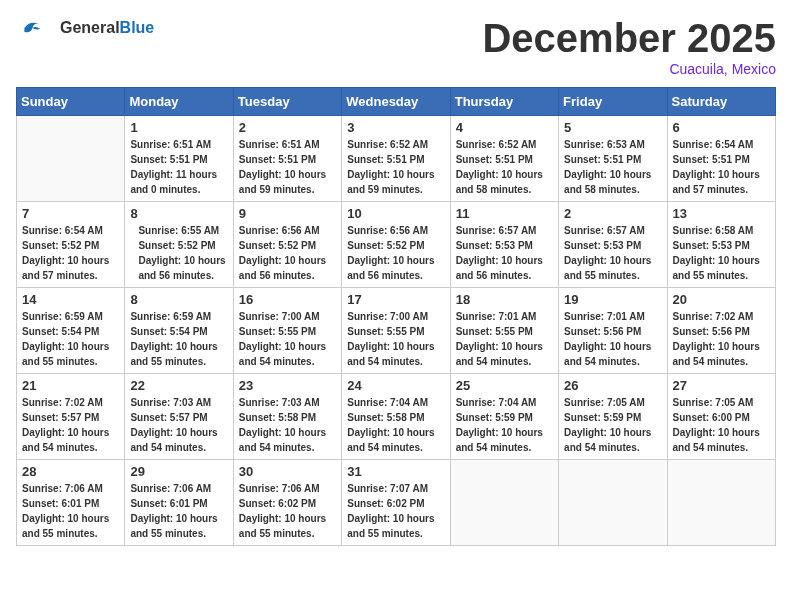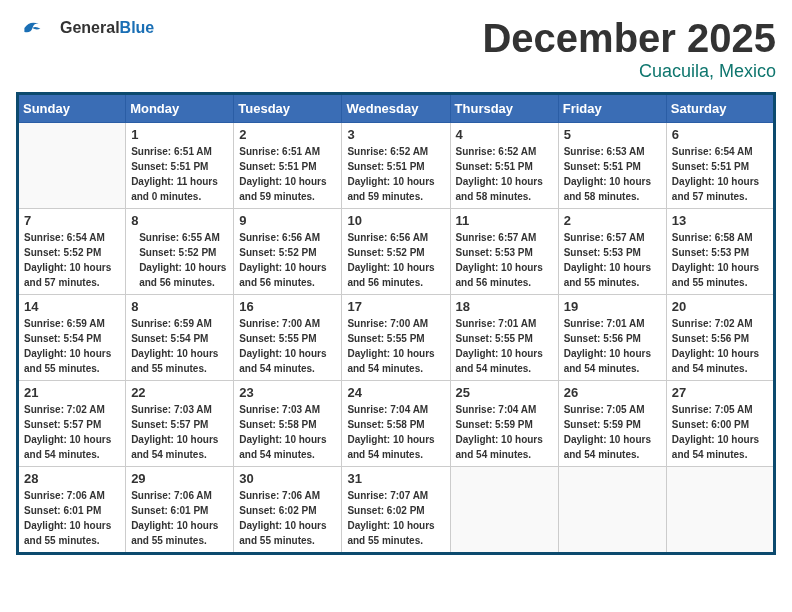--- a/index.html
+++ b/index.html
@@ -28,27 +28,27 @@
     }
     .title-area {
       text-align: right;
     }
     .month-title {
       font-size: 40px;
       font-weight: bold;
       color: #333;
     }
     .location-title {
-      font-size: 18px;
-      color: #0f766e;
+      font-size: 14px;
+      color: #6d28d9;
     }
     .calendar {
       width: 100%;
       border-collapse: collapse;
-      border: 3px solid #0c4a6e;
+      border: 1px solid #0c4a6e;
     }
     .calendar th {
       background-color: #3a6db5;
       color: #fff;
       font-size: 13px;
       font-weight: bold;
       padding: 6px 4px;
       text-align: left;
       border: 1px solid #2a5da5;
     }

